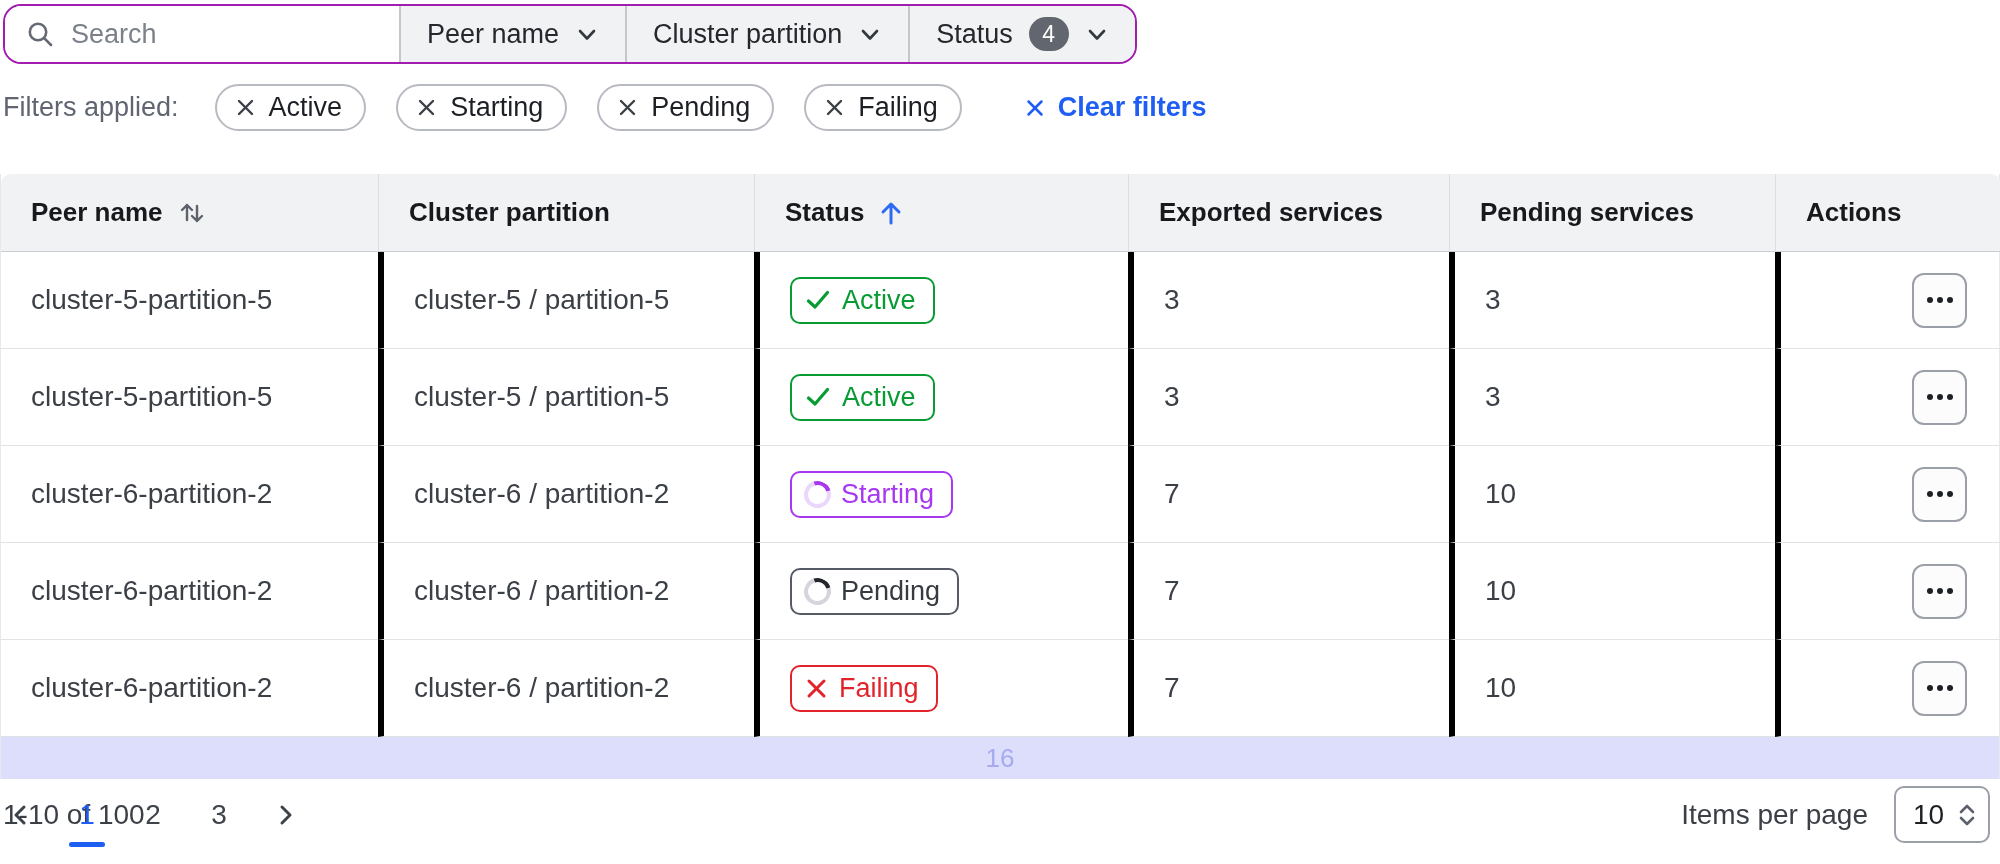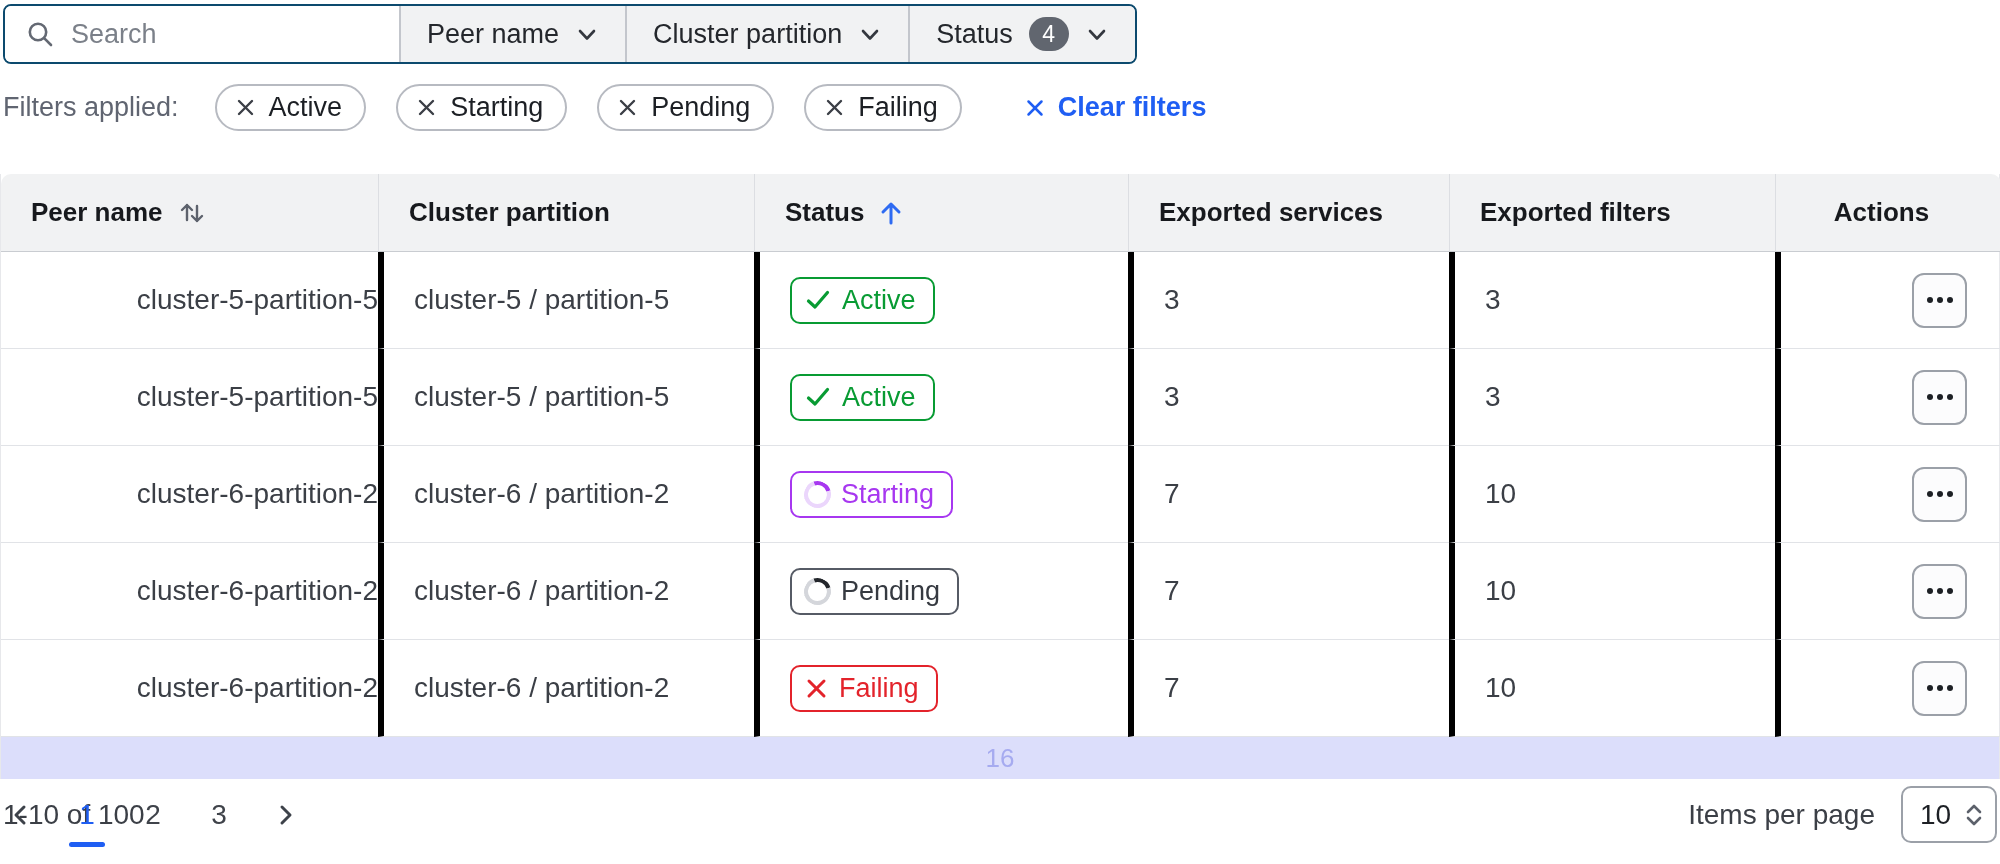--- a/index.html
+++ b/index.html
@@ -11,22 +11,22 @@
     overflow:hidden;
     position:relative;
   }
 
   
   .toolbar {
     display:inline-flex;
     align-items:stretch;
     height:60px;
     margin:4px 0 0 3px;
-    border:2px solid #0c4a6e;
-    border-radius:8px;
+    border:2px solid #a21caf;
+    border-radius:18px;
     overflow:hidden;
     background:#f1f2f3;
   }
   .search-seg {
     display:flex; align-items:center; gap:16px;
     width:394px; background:#fff; padding:0 10px 0 20px;
   }
   .search-seg input {
     border:none; outline:none; flex:1; min-width:0;
     font:27px "Liberation Sans","DejaVu Sans",sans-serif;
@@ -72,31 +72,31 @@
   table { width:2000px; border-collapse:separate; border-spacing:0; table-layout:fixed; }
   thead th {
     height:78px; background:#f1f2f3;
     font-size:26px; font-weight:700; color:#17191d;
     text-align:left; padding:0 0 0 30px;
     border-bottom:1px solid #c9ccd1;
     border-left:1px solid #dcdee2;
     cursor:default; white-space:nowrap;
   }
   thead th:first-child { border-left:none; border-top-left-radius:10px; }
-  thead th:last-child  { border-top-right-radius:10px; text-align:center; padding-right:44px; }
+  thead th:last-child  { border-top-right-radius:10px; text-align:left; padding-right:44px; }
   th.sortable { cursor:pointer; }
   .th-inner { display:inline-flex; align-items:center; gap:14px; }
   tbody td {
     height:97px; padding:0 0 0 30px;
     border-bottom:1px solid #e1e3e7;
     border-left:6px solid #000000;
     font-size:28px; color:#3b3f46;
     vertical-align:middle; white-space:nowrap;
   }
-  tbody td:first-child { border-left:none;text-align:right; }
+  tbody td:first-child { border-left:none; }
   td.c-actions { padding:0 34px 0 0; text-align:right; }
 
   
   .badge {
     display:inline-flex; align-items:center; gap:10px;
     height:47px; padding:0 17px 0 12px;
     border:2px solid; border-radius:10px;
     font-size:27px; font-weight:500; background:#fff;
   }
   .st-active   { color:var(--success-green,#089b33);  border-color:var(--success-green,#089b33); }
@@ -133,21 +133,21 @@
     width:42px; height:44px; display:grid; place-items:center;
     font-size:28px; color:#3f434a; cursor:pointer; position:relative;
   }
   .page-btn.active { color:var(--accent-blue,#1f5ef3); }
   .page-btn.active::after {
     content:""; position:absolute; left:3px; right:3px; bottom:-10px;
     height:5px; border-radius:3px; background:var(--accent-blue,#1f5ef3);
   }
   .nav-btn { width:42px; height:44px; display:grid; place-items:center; cursor:pointer; }
   .per-page {
-    position:absolute; right:3px; display:flex; align-items:center; gap:26px;
+    position:absolute; right:10px; display:flex; align-items:center; gap:26px;
   }
   .per-page-label { font-size:28px; color:#3b3f46; }
   .per-page-select {
     width:96px; height:57px; border:2px solid #9ba0a8; border-radius:10px;
     display:flex; align-items:center; justify-content:space-between;
     padding:0 10px 0 17px; font-size:28px; color:#1d2025;
     background:#fff; cursor:pointer;
   }
 
   svg { display:block; }
@@ -289,21 +289,21 @@
           </span>
         </span>
       </th>
       <th>
         <span class="th-inner">
               <span>Exported services</span>
             </span>
       </th>
       <th>
         <span class="th-inner">
-              <span>Exported filters</span>
+              <span>Pending services</span>
             </span>
       </th>
       <th>
         <span>Actions</span>
       </th>
     </tr>
   </thead>
   <tbody>
 
     <tr>

